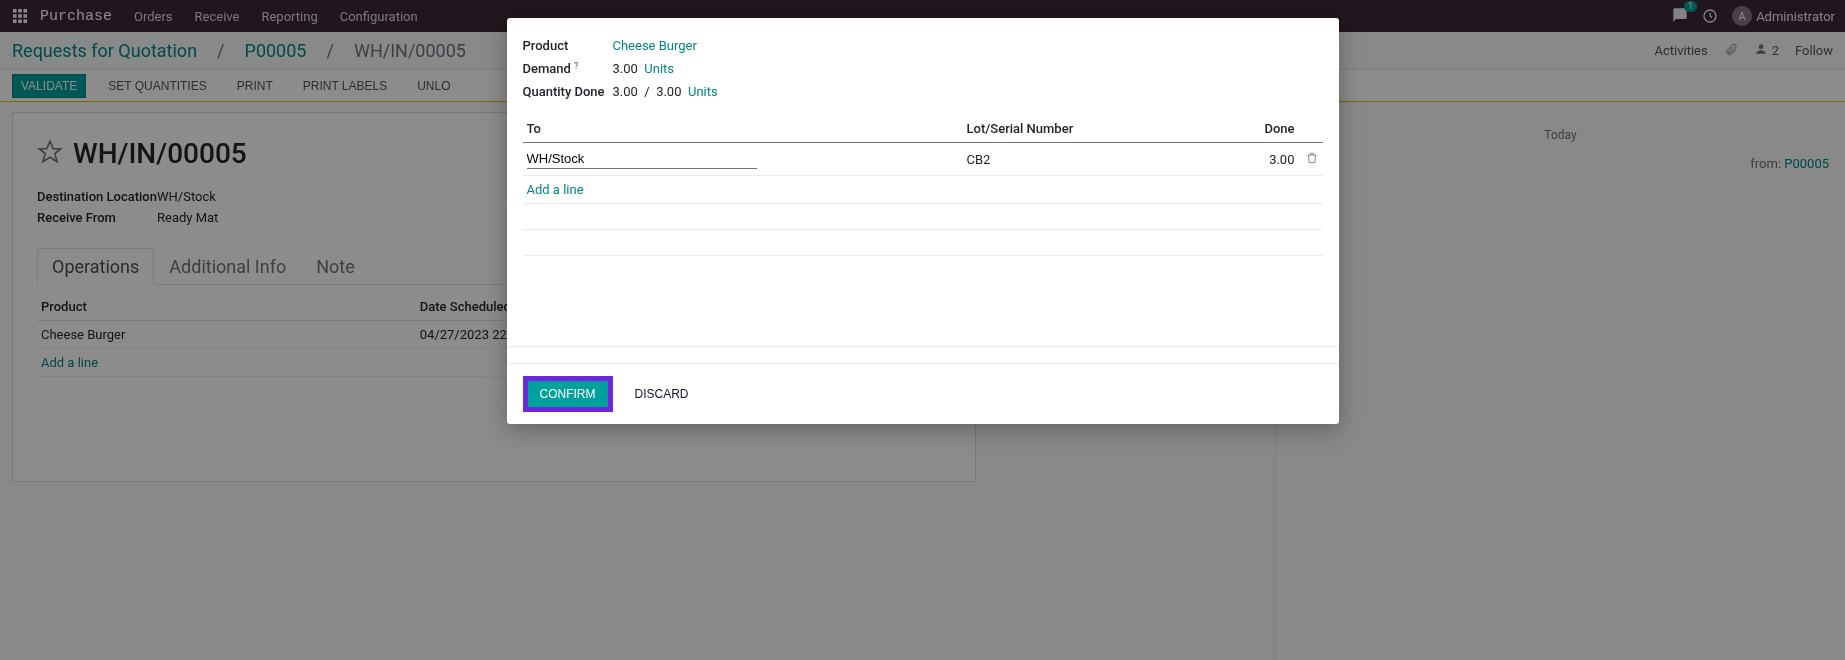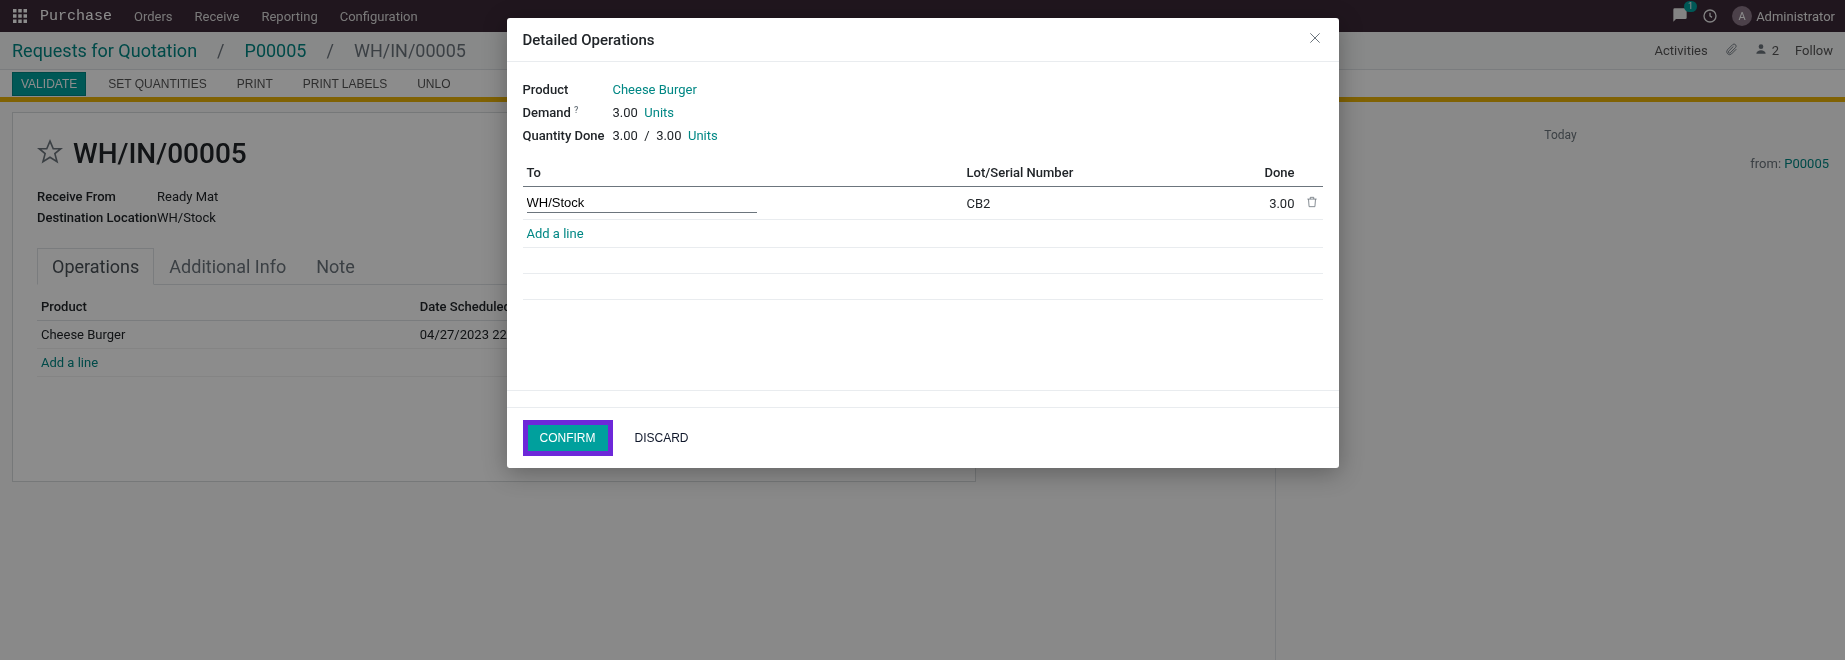--- a/index.html
+++ b/index.html
@@ -22,21 +22,21 @@
   
   .controlbar { height: 38px; border-bottom: 1px solid #dee2e6; display: flex; align-items: center; padding: 0 12px; background: #f8f9fa;}
   .breadcrumb { display: flex; align-items: center; gap: 20px; font-size: 18px; }
   .breadcrumb a { color: #008784; text-decoration: none; cursor: pointer;}
   .breadcrumb .sep { color: #6c757d; }
   .breadcrumb .current { color: #6c757d; }
   .controlbar-right { margin-left: auto; display: flex; align-items: center; gap: 16px; color: #555;}
   .follow-count { display:flex; align-items:center; gap:4px;}
   
   
-  .buttonbar { height: 32px; display: flex; align-items: center; padding: 0 12px; gap: 14px; background:#fff; border-bottom:5px solid #eab308;}
+  .buttonbar { height: 32px; display: flex; align-items: center; padding: 0 12px; gap: 14px; background:#fff; border-bottom:1px solid #eab308;}
   .btn { border: none; cursor: pointer; padding: 4px 8px; font-size: 12px; text-transform: uppercase; background: transparent; color: #555; font-weight:500;}
   .btn-primary { background: #00a09d; color: #fff; border:1px solid #008784;}
   
   
   .mainwrap { display: flex; height: calc(100% - 102px); }
   .form-area { flex: 1; padding: 10px 12px; }
   .form-sheet { background: #fff; border: 1px solid #d8dadd; width: 964px; min-height: 370px; padding: 24px; position: relative;}
   .star-title { display: flex; align-items: center; gap: 10px; margin-bottom: 16px;}
   .star-icon svg { width: 26px; height: 26px; fill: none; stroke: #6c757d; stroke-width: 1.5;}
   .record-title { font-size: 28px; font-weight: 500; color: #212529;}
@@ -171,26 +171,26 @@
       <div class="star-title">
         <span class="star-icon">
           <svg viewBox="0 0 24 24">
               <polygon points="12,2 15,9 22,9 16.5,13.5 18.5,21 12,16.8 5.5,21 7.5,13.5 2,9 9,9"></polygon>
             </svg>
         </span>
         <span class="record-title">WH/IN/00005</span>
       </div>
       <div class="field-rows">
         <div class="field-row">
+          <span class="field-label">Destination Location</span>
+          <span class="field-value">WH/Stock</span>
+        </div>
+        <div class="field-row">
           <span class="field-label">Receive From</span>
           <span class="field-value">Ready Mat</span>
-        </div>
-        <div class="field-row">
-          <span class="field-label">Destination Location</span>
-          <span class="field-value">WH/Stock</span>
         </div>
       </div>
       <div class="tabs">
         <div class="tab active">Operations</div>
         <div class="tab">Additional Info</div>
         <div class="tab">Note</div>
       </div>
       <table class="tab-table">
         <thead>
             <tr>
@@ -213,28 +213,20 @@
   <div class="chatter">
     <div class="chatter-sep">Today</div>
     <div class="chatter-line" style="text-align:right;">
       <span>from: </span><a>P00005</a>
     </div>
   </div>
 </div>
 
 <div class="overlay">
   <div class="modal">
-    <div class="modal-header">
-      <span class="modal-title">Detailed Operations</span>
-      <span class="modal-close">
-        <svg viewBox="0 0 24 24">
-            <path d="M5 5l14 14M19 5L5 19"></path>
-          </svg>
-      </span>
-    </div>
     <div class="modal-body">
       <div class="m-row">
         <span class="m-label">Product</span>
         <span class="m-value m-link">Cheese Burger</span>
       </div>
       <div class="m-row">
         <span class="m-label"><span>Demand</span> <span class="sup">?</span></span>
         <span class="m-value"><span>3.00</span>&nbsp; <span class="m-link">Units</span></span>
       </div>
       <div class="m-row">

